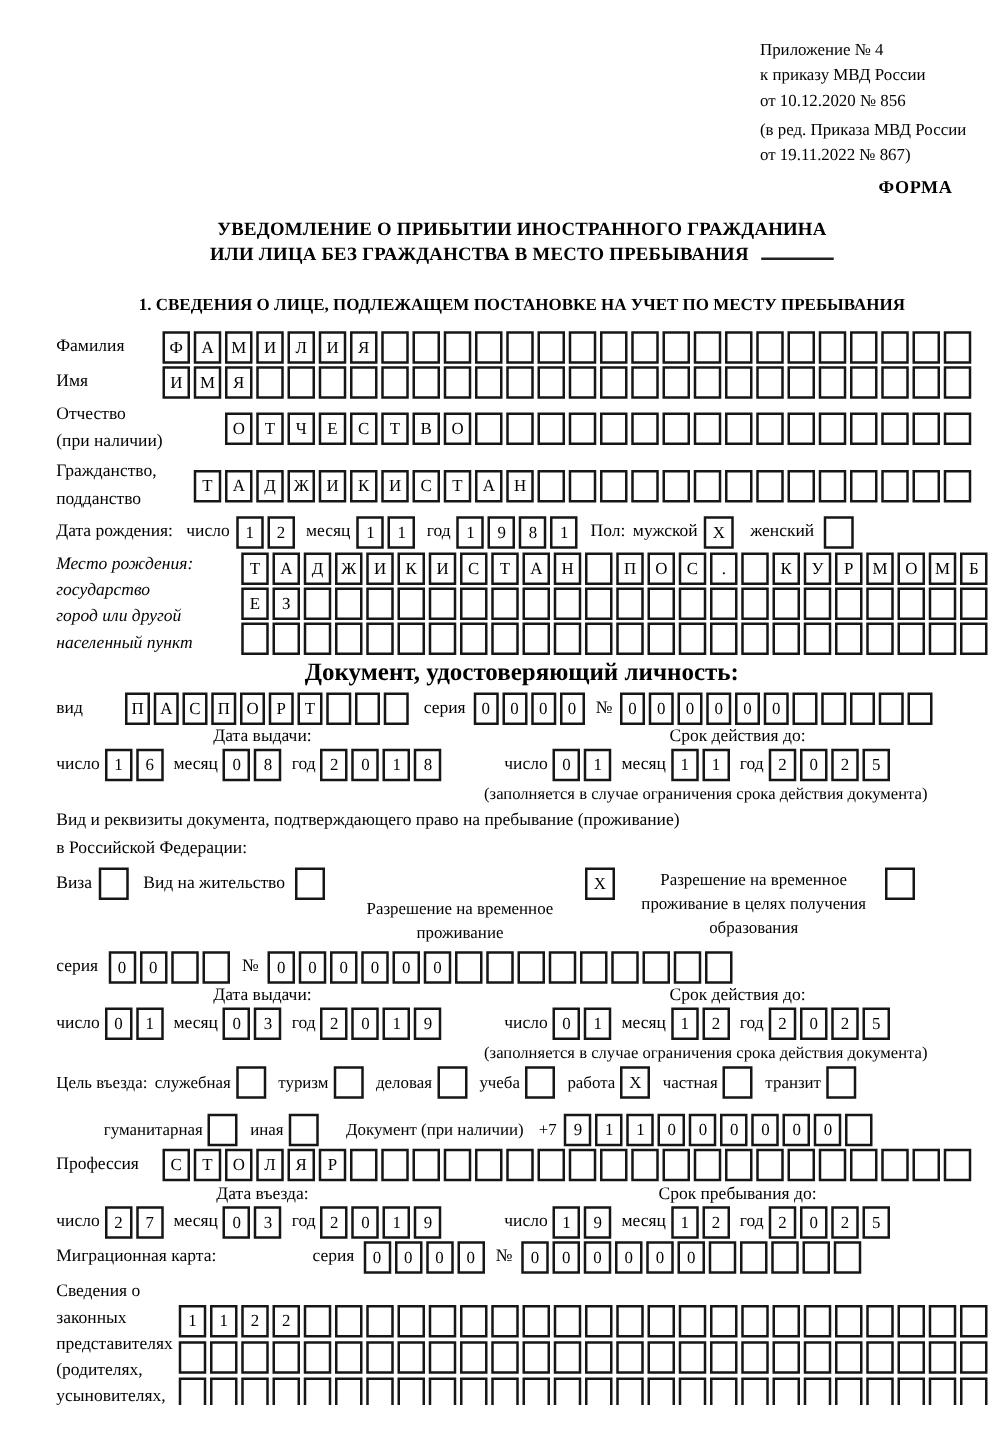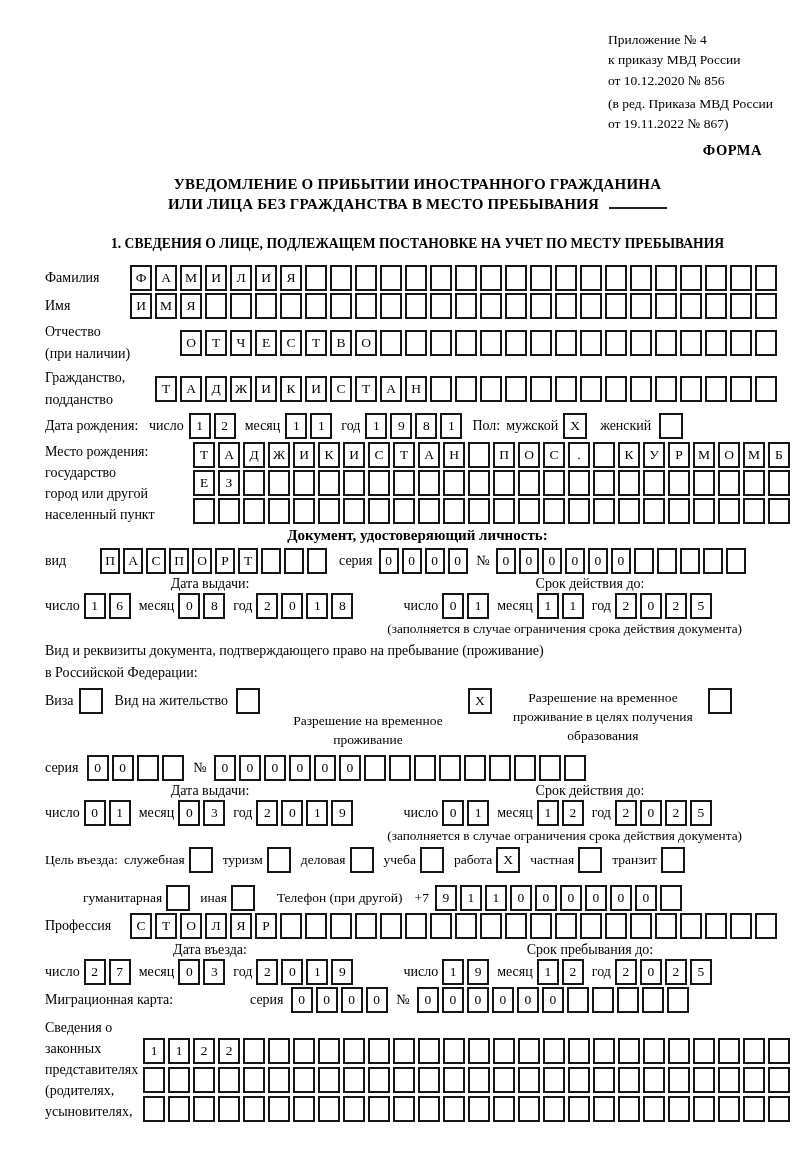--- a/index.html
+++ b/index.html
@@ -27,21 +27,21 @@
   .cells { display: flex; gap: 3px; }
   .cell { flex: none; width: 22px; height: 26px; border: 2px solid #161616; display: flex; align-items: center; justify-content: center; font-size: 13.5px; background: #fff; }
   .tight .cell { width: 20px; }
   .cbox { flex: none; width: 24px; height: 26px; border: 2px solid #161616; display: inline-flex; align-items: center; justify-content: center; font-size: 13.5px; }
   .lbl { flex: none; line-height: 22px; }
   .sub { flex: none; line-height: 26px; }
   .w85 { width: 85px; } .w135 { width: 135px; } .w110 { width: 110px; }
   .w148 { width: 148px; } .w98 { width: 98px; } .w150 { width: 150px; }
   .cellcol { display: flex; flex-direction: column; gap: 2px; }
 
-  .dochead { text-align: center; font-weight: bold; font-size: 15px; margin: 2px 0 4px 0; }
+  .dochead { text-align: center; font-weight: bold; font-size: 20px; margin: 2px 0 4px 0; }
 
   .caps { display: flex; margin-bottom: 1px; }
   .capL { width: 330px; text-align: center; }
   .capR { width: 330px; margin-left: 50px; text-align: center; }
   .drow { display: flex; align-items: center; margin-bottom: 2px; }
   .dgroup { display: flex; align-items: center; }
   .dgroup .cells { margin-left: 4px; }
   .dgroup .sub { margin-left: 8px; }
   .dgroup .sub:first-child { margin-left: 0; }
   .rgroup { margin-left: 50px; }
@@ -227,21 +227,21 @@
         <span class="cell">1</span>
       </div>
     <span class="sub" style="margin-left:10px;">Пол:</span>
     <span class="sub" style="margin-left:6px;">мужской</span>
     <span class="cbox" style="margin-left:5px;">X</span>
     <span class="sub" style="margin-left:13px;">женский</span>
     <span class="cbox" style="margin-left:8px;"></span>
   </div>
 
   <div class="frow">
-    <div class="lbl w148 pre" style="line-height:21px;">Место рождения:
+    <div class="lbl w148 pre" style="line-height:21px;font-style:italic;">Место рождения:
 государство
 город или другой
 населенный пункт</div>
     <div class="cellcol">
       <div class="cells">
           <span class="cell">Т</span>
           <span class="cell">А</span>
           <span class="cell">Д</span>
           <span class="cell">Ж</span>
           <span class="cell">И</span>
@@ -531,21 +531,21 @@
 
   <div class="frow purpose-row indent42" style="align-items:center;">
     <div class="pg" style="margin-left:0;">
       <span class="sub">гуманитарная</span>
       <span class="cbox"></span>
     </div>
     <div class="pg">
       <span class="sub">иная</span>
       <span class="cbox"></span>
     </div>
-    <span class="sub phone-lbl">Телефон (при другой)</span>
+    <span class="sub phone-lbl">Документ (при наличии)</span>
     <span class="sub">+7</span>
     <div class="cells" style="margin-left:6px;">
         <span class="cell">9</span>
         <span class="cell">1</span>
         <span class="cell">1</span>
         <span class="cell">0</span>
         <span class="cell">0</span>
         <span class="cell">0</span>
         <span class="cell">0</span>
         <span class="cell">0</span>

